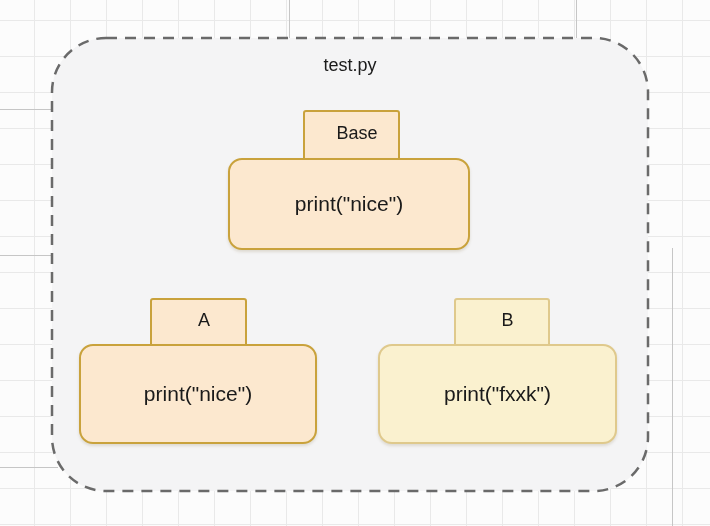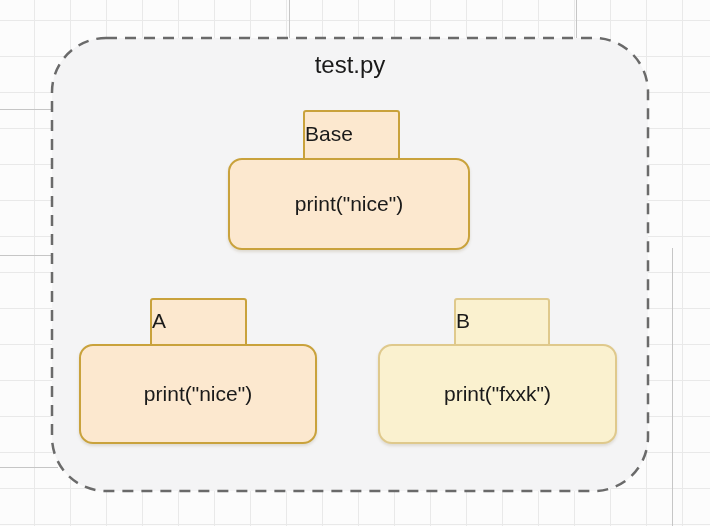--- a/index.html
+++ b/index.html
@@ -41,38 +41,39 @@
   .frame-border-svg {
     position: absolute;
     left: 50px; top: 36px;
     pointer-events: none;
   }
   .frame-title {
     position: absolute;
     left: 52px; top: 52px;
     width: 596px;
     text-align: center;
-    font-size: 24px;
+    font-size: 18px;
     line-height: 26px;
   }
 
   
   .node { position: absolute; }
   .node .tab {
     position: absolute;
     z-index: 1;
     background: var(--fill);
     border: 2px solid var(--border);
     border-radius: 3px 3px 0 0;
     display: flex;
     align-items: center;
-    justify-content: flex-start;
+    justify-content: center;
     box-sizing: border-box;
     padding-bottom: 5px;
-    font-size: 21px;
+    font-size: 18px;
+    padding-left: 11px;
   }
   .node .body {
     position: relative;
     z-index: 2;
     width: 100%;
     height: 100%;
     background: var(--fill);
     border: 2px solid var(--border);
     border-radius: 14px;
     display: flex;

